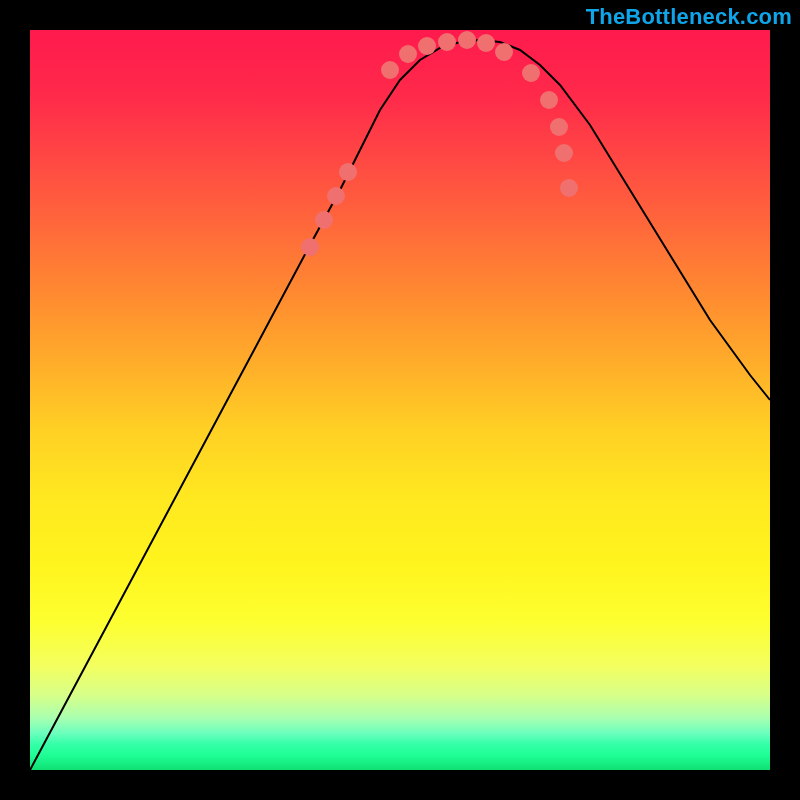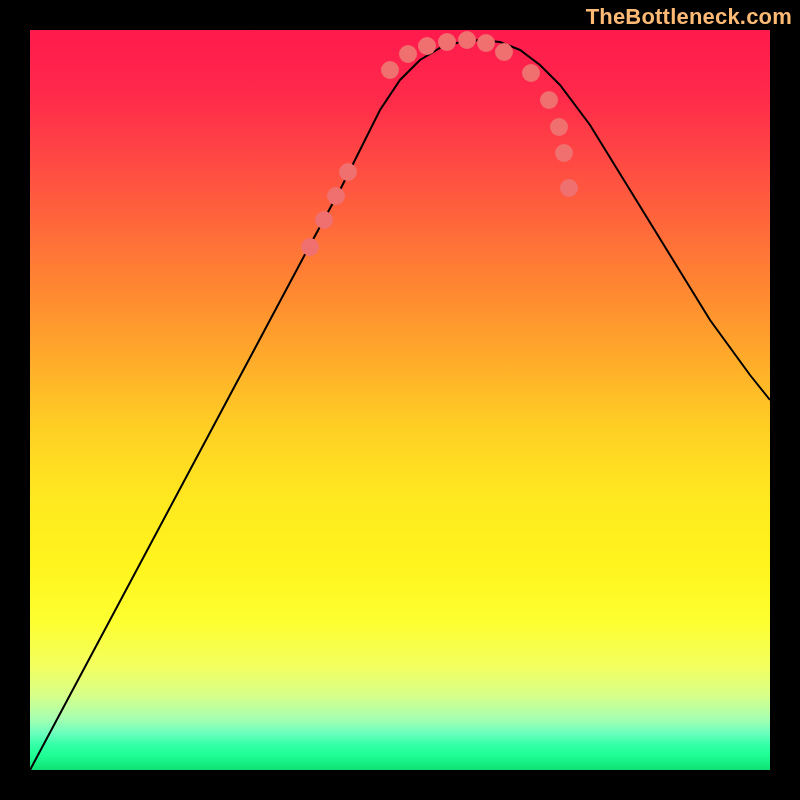--- a/index.html
+++ b/index.html
@@ -58,21 +58,21 @@
     top: 0;
     width: 100%;
     height: 100%;
   }
   .watermark {
     position: absolute;
     top: 4px;
     right: 8px;
     font-size: 22px;
     font-weight: 600;
-    color: #fdba74;
+    color: #0ea5e9;
     letter-spacing: 0.2px;
     user-select: none;
   }
 </style>
 </head>
 <body>
 
 <div class="stage">
 
   <div class="plot-area">

